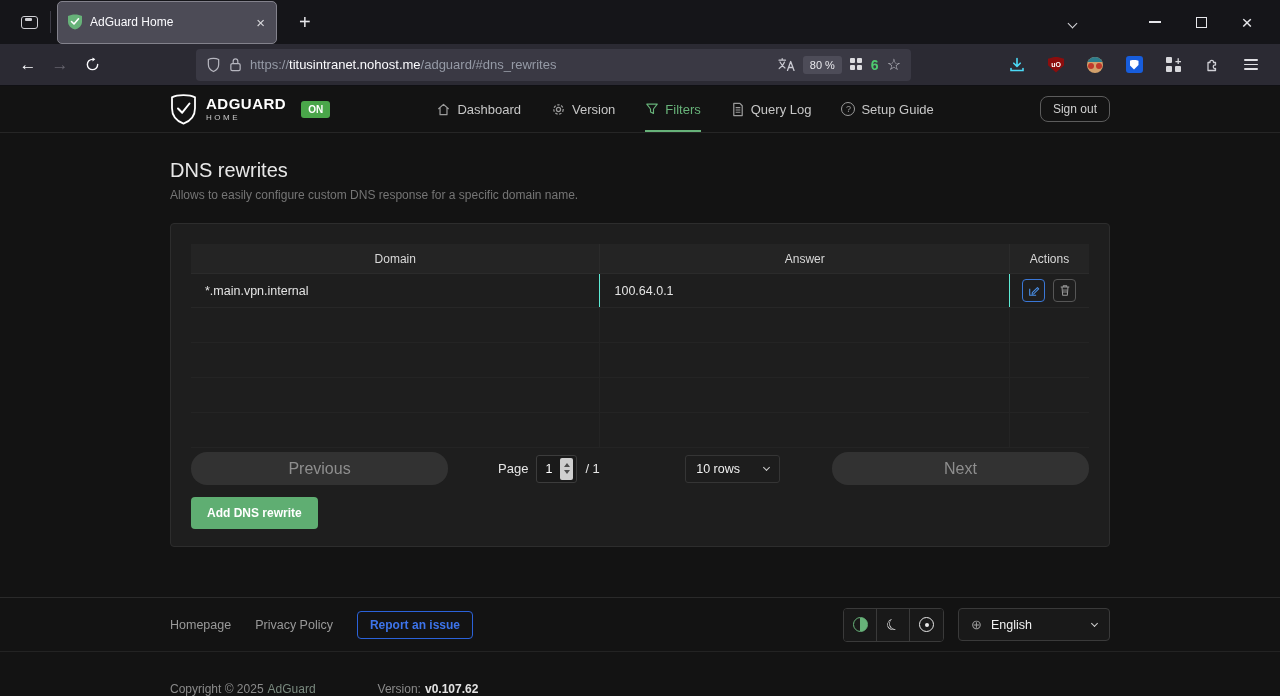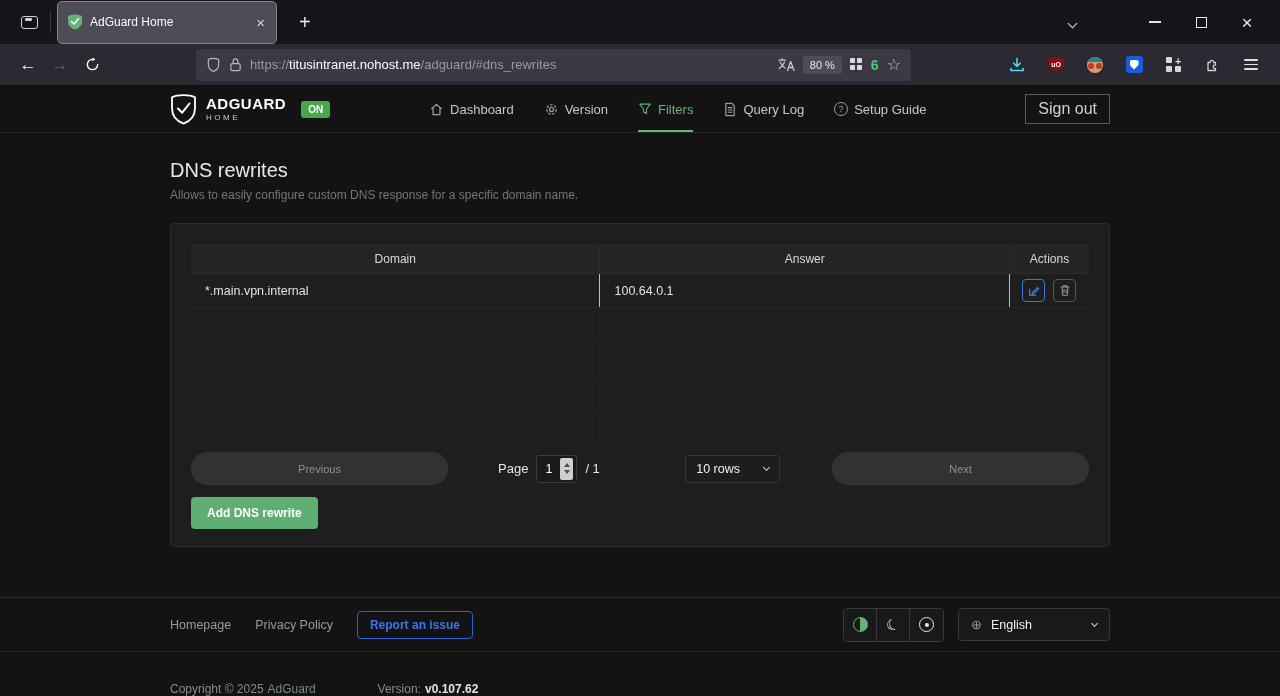--- a/index.html
+++ b/index.html
@@ -60,21 +60,21 @@
   .logo-title { color:#fff; font-weight:800; font-size:15px; letter-spacing:0.5px; }
   .logo-sub { color:#c9c9c9; font-size:8px; letter-spacing:2.5px; margin-top:3px; }
   .on-badge { background:#4aa64a; color:#fff; font-size:10px; font-weight:bold; padding:3px 7px; border-radius:3px; margin-left:6px; }
   .ag-nav { display:flex; gap:30px; margin:0 auto; height:100%; align-items:center; }
   .nav-item { display:flex; align-items:center; gap:6px; font-size:13px; color:#c7c7c7; height:100%; position:relative; }
   .nav-item .ni-icon { color:#9b9b9b; display:flex; align-items:center; }
   .nav-item.active { color:#67b279; }
   .nav-item.active .ni-icon { color:#67b279; }
   .nav-item.active::after { content:""; position:absolute; left:0; right:0; bottom:0; height:2px; background:#67b279; }
   .q-circle { width:14px; height:14px; border:1.2px solid currentColor; border-radius:50%; display:flex; align-items:center; justify-content:center; font-size:9px; }
-  .signout-btn { border:1px solid #5c5c5c; color:#d0d0d0; font-size:16px; padding:5px 12px; border-radius:0; background:transparent;text-align:center; }
+  .signout-btn { border:1px solid #5c5c5c; color:#d0d0d0; font-size:12px; padding:5px 12px; border-radius:8px; background:transparent;text-align:center; }
 
   .content { padding:26px 170px 0; flex:1; }
   .page-title { color:#e8e8e8; font-size:20px; font-weight:400; }
   .page-subtitle { color:#757575; font-size:12px; margin-top:6px; }
 
   .card { margin-top:21px; background:#1e1e1e; border:1px solid #2d2d2d; border-radius:4px; padding:20px; height:324px; }
   .thead { display:flex; height:30px; background:#242424; border-bottom:1px solid #2b2b2b;justify-content:space-between; }
   .th { font-size:12px; color:#d8d8d8; display:flex; align-items:center; justify-content:center; border-right:1px solid #2b2b2b; }
   .th:last-child { border-right:none; }
   .col-domain { width:45.6%; } .col-answer { width:45.6%; } .col-actions { width:8.8%; }
@@ -82,21 +82,21 @@
   .td { font-size:12.5px; color:#e3e3e3; padding-left:14px; height:100%; display:flex; align-items:center; border-right:1px solid #5eead4; }
   .td:last-child { border-right:none; padding-left:0; justify-content:center; gap:8px; }
   .pad-row { display:flex; height:35px; border-bottom:1px solid #242424; }
   .pad-row .pc { border-right:1px solid #242424; }
   .pad-row .pc:last-child { border-right:none; }
   .icon-btn { width:23px; height:23px; border-radius:4px; background:transparent; display:flex; align-items:center; justify-content:center; }
   .edit-btn { border:1px solid #3a77d6; }
   .del-btn { border:1px solid #565656; }
 
   .pagination { display:flex; align-items:center; margin-top:4px; height:33px; }
-  .pg-btn { width:257px; height:33px; background:#323232; border:none; border-radius:16px; color:#8e8e8e; font-size:11px; }
+  .pg-btn { width:257px; height:33px; background:#323232; border:none; border-radius:16px; color:#8e8e8e; font-size:16px; }
   .pg-center { flex:1; display:flex; align-items:center; padding:0 52px 0 50px; justify-content:space-between; }
   .pg-left { display:flex; align-items:center; gap:8px; }
   .pg-label { color:#e6e6e6; font-size:13px; }
   .pg-input { width:41px; height:28px; background:#1a1a1a; border:1px solid #3c3c3c; border-radius:3px; display:flex; align-items:center; }
   .pg-input .val { flex:1; text-align:center; color:#fff; font-size:12.5px; }
   .spinner { width:13px; height:22px; background:#cfcfcf; border-radius:2px; margin-right:3px; display:flex; flex-direction:column; align-items:center; justify-content:center; gap:3px; }
   .sp-up { width:0; height:0; border-left:3px solid transparent; border-right:3px solid transparent; border-bottom:4px solid #4e4e4e; }
   .sp-down { width:0; height:0; border-left:3px solid transparent; border-right:3px solid transparent; border-top:4px solid #4e4e4e; }
   .pg-total { color:#e6e6e6; font-size:13px; }
   .rows-select { height:28px; background:#1d1d1d; border:1px solid #353535; border-radius:3px; display:flex; align-items:center; gap:24px; padding:0 10px; color:#f0f0f0; font-size:12.5px; }

